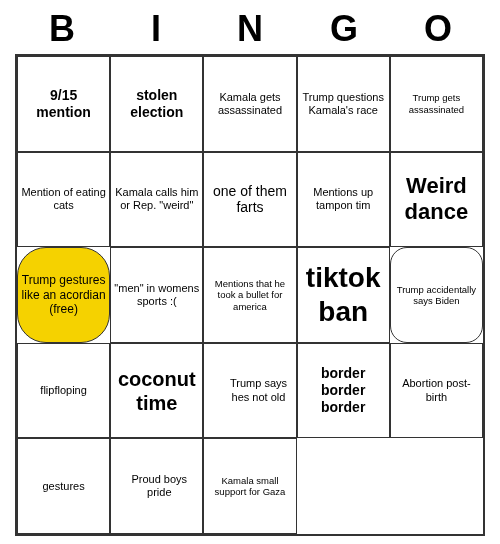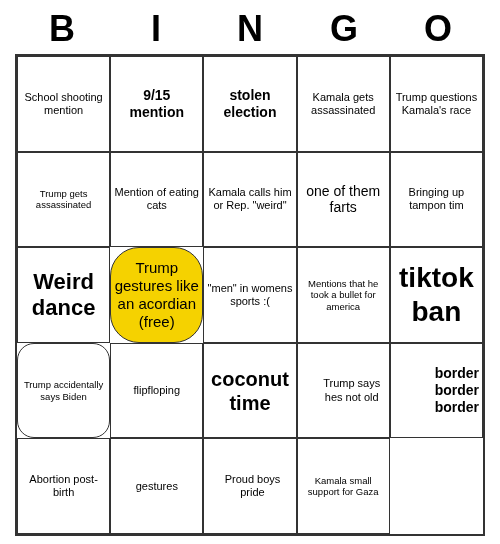--- a/index.html
+++ b/index.html
@@ -39,53 +39,52 @@
       align-items: center;
       justify-content: center;
       text-align: center;
       padding: 3px;
       font-size: 11px;
       line-height: 1.2;
       cursor: default;
     }
     .cell.free-space {
       background-color: #f5d200;
-      font-size: 15px;
+      font-size: 12px;
       border-radius: 29px;
     }
   </style>
 </head>
 <body>
 
 <div id="bingo-title">
   <span>B</span>
   <span>I</span>
   <span>N</span>
   <span>G</span>
   <span>O</span>
 </div>
 
 <div id="bingo-grid">
-<div class="cell" style="font-size: 11px;">School shooting mention</div>
     <div class="cell" style="font-size: 14px; font-weight: bold;">9/15 mention</div>
     <div class="cell" style="font-size: 14px; font-weight: bold;">stolen election</div>
     <div class="cell" style="font-size: 11px;">Kamala gets assassinated</div>
     <div class="cell" style="font-size: 11px;">Trump questions Kamala's race</div>
     <div class="cell" style="font-size: 9.5px;">Trump gets assassinated</div>
     <div class="cell" style="font-size: 11px;">Mention of eating cats</div>
     <div class="cell" style="font-size: 11px;">Kamala calls him or Rep. "weird"</div>
     <div class="cell" style="font-size: 14px; font-weight: normal;">one of them farts</div>
-    <div class="cell" style="font-size: 11px;">Bringing up tampon tim</div>
+    <div class="cell" style="font-size: 11px;">Mentions up tampon tim</div>
     <div class="cell" style="font-size: 22px; font-weight: bold;">Weird dance</div>
     <div class="cell free-space">Trump gestures like an acordian (free)</div>
     <div class="cell" style="font-size: 11px;">"men" in womens sports :(</div>
     <div class="cell" style="font-size: 9.5px;">Mentions that he took a bullet for america</div>
     <div class="cell" style="font-size: 28px; font-weight: bold;">tiktok ban</div>
     <div class="cell" style="font-size: 9.5px; border-radius: 17px;">Trump accidentally says Biden</div>
     <div class="cell" style="font-size: 11px;">flipfloping</div>
     <div class="cell" style="font-size: 20px; font-weight: bold;">coconut time</div>
     <div class="cell" style="font-size: 11px; padding-left: 20px;">Trump says hes not old</div>
-    <div class="cell" style="font-size: 14px; font-weight: bold; text-align: right;">border border border</div>
+    <div class="cell" style="font-size: 14px; font-weight: bold;">border border border</div>
     <div class="cell" style="font-size: 11px;">Abortion post-birth</div>
     <div class="cell" style="font-size: 11px;">gestures</div>
     <div class="cell" style="font-size: 11px; padding-left: 8px;">Proud boys pride</div>
     <div class="cell" style="font-size: 9.5px;">Kamala small support for Gaza</div>
   </div>
 
 </body></html>

